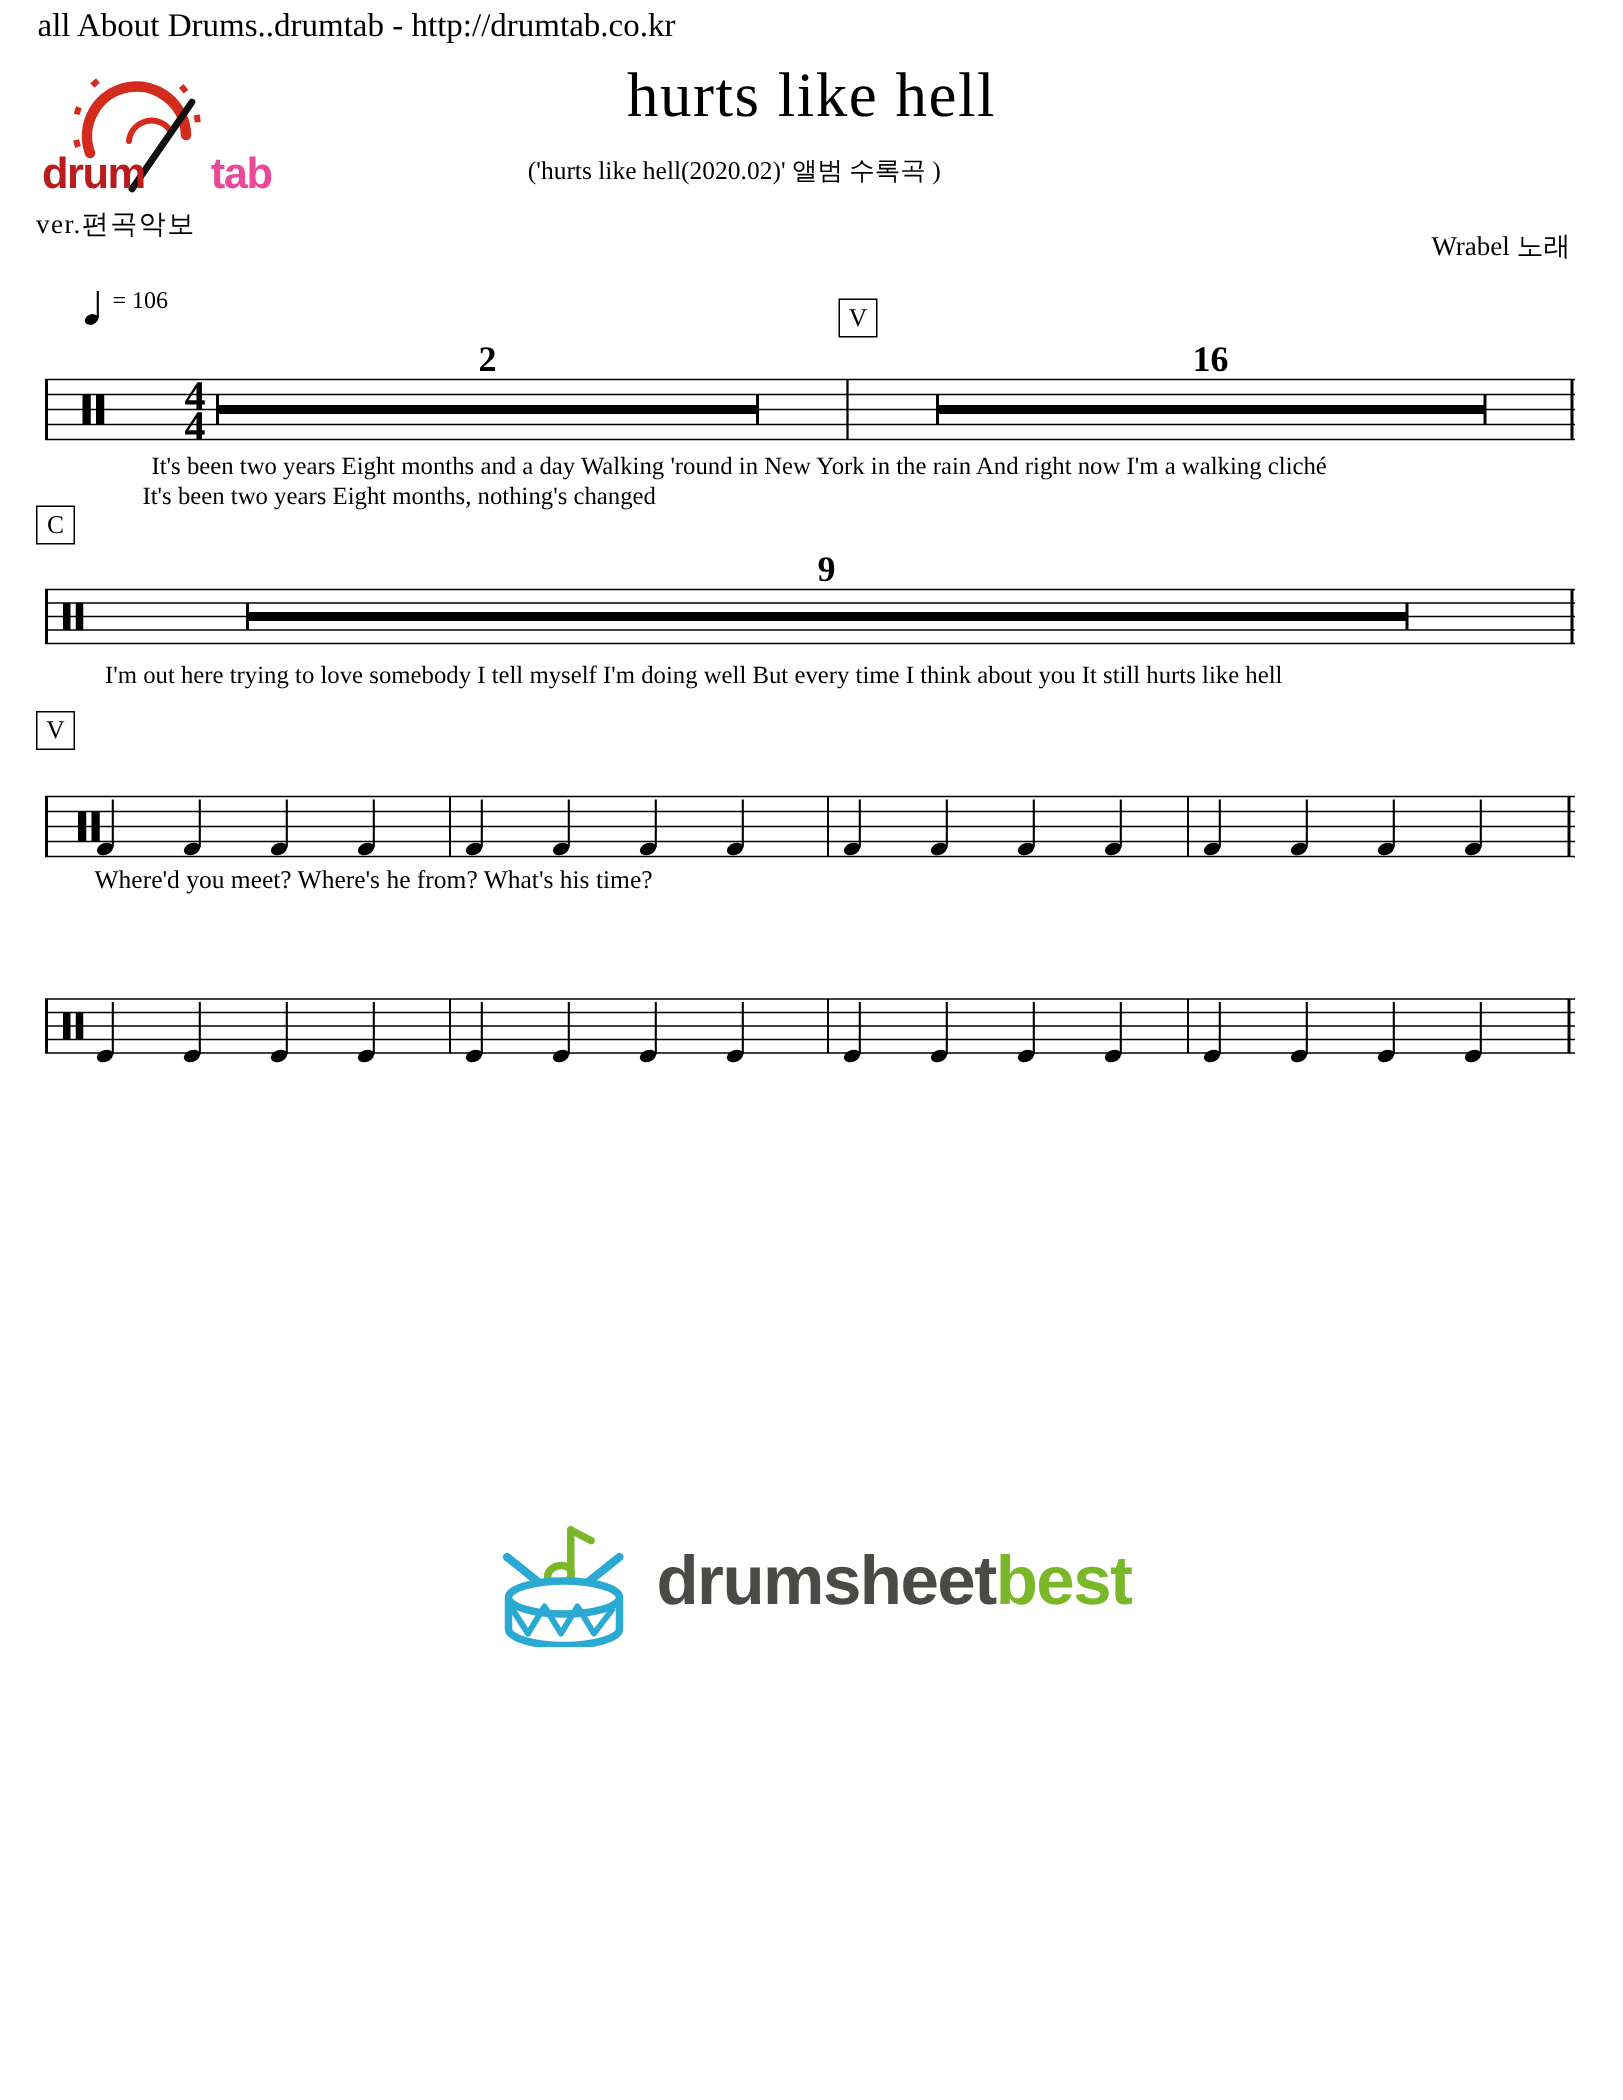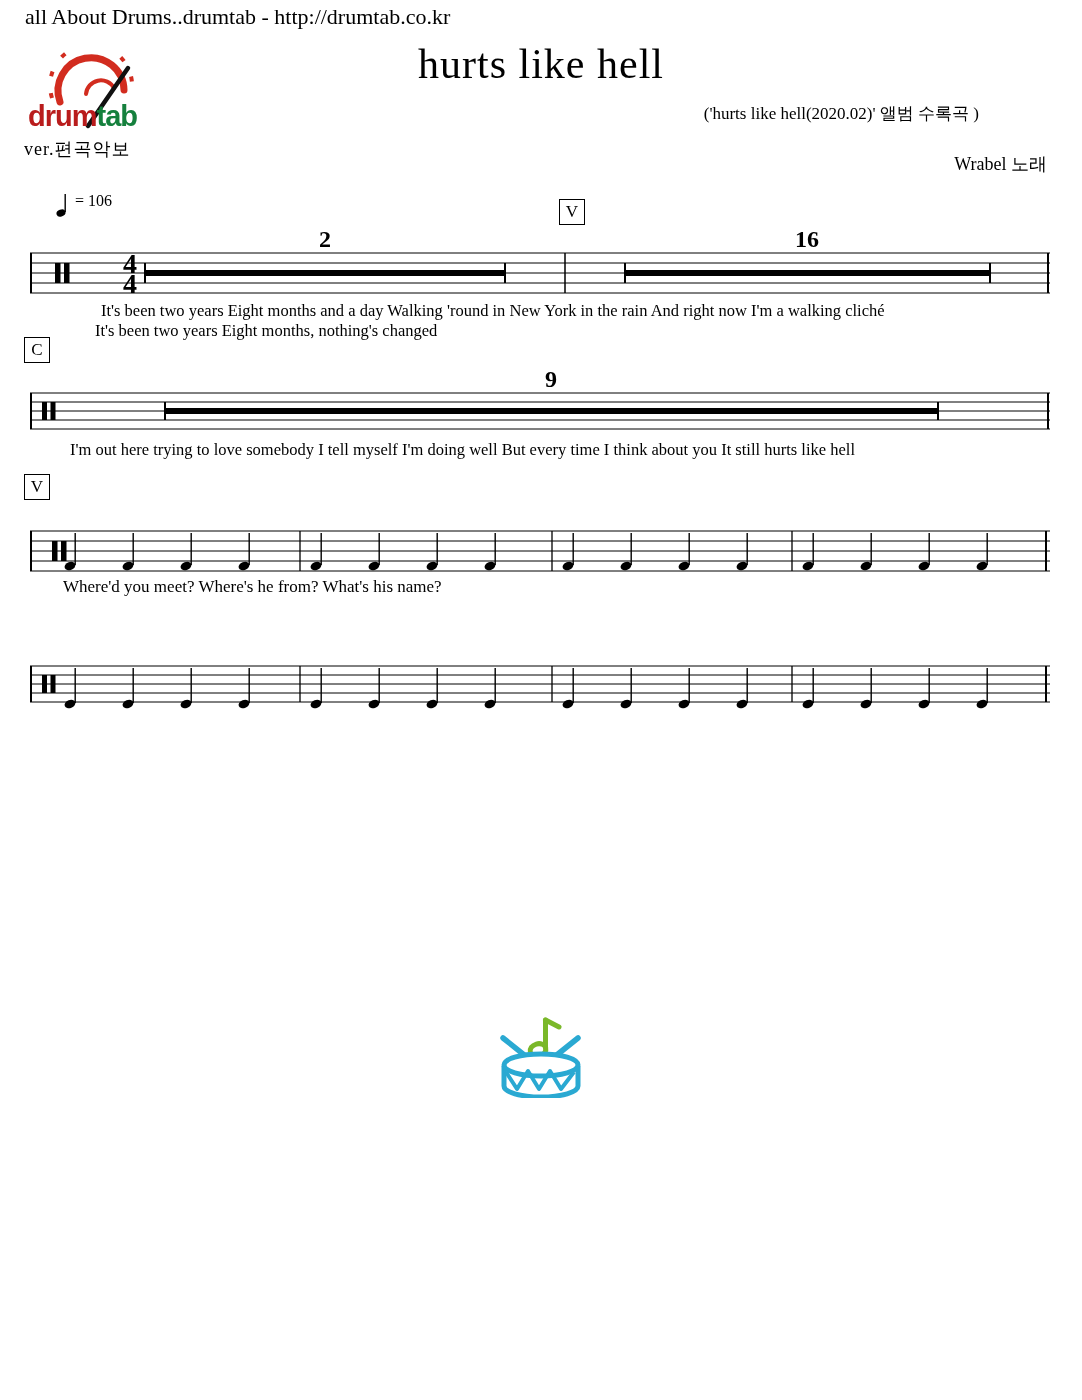--- a/index.html
+++ b/index.html
@@ -6,24 +6,24 @@
   body{
     width:1082px;height:1400px;background:#ffffff;position:relative;
     font-family:"Liberation Serif",serif;color:#000;overflow:hidden;
   }
   .abs{position:absolute;}
   .header-line{left:25px;top:4px;font-size:22px;}
   .brand-wrap{left:28px;top:50px;width:140px;height:90px;}
   .brand-text{left:28px;top:100px;font-family:"Liberation Sans",sans-serif;
     font-weight:bold;font-size:29px;letter-spacing:-1px;}
   .brand-text .red{color:#b91c1c;}
-  .brand-text .blk{color:#15803d;}
+  .brand-text .blk{color:#ec4899;padding-left:44px;}
   .version-line{left:24px;top:137px;font-size:18px;letter-spacing:1px;}
   .title{left:0;top:40px;width:1082px;text-align:center;font-size:42px;letter-spacing:1px;}
-  .subtitle{left:0;top:102px;width:979px;text-align:right;font-size:17px;}
+  .subtitle{left:0;top:102px;width:979px;text-align:center;font-size:17px;}
   .artist{right:35px;top:152px;font-size:18px;}
   .tempo{left:56px;top:192px;height:26px;display:flex;align-items:flex-start;gap:6px;font-size:16px;}
   .box-letter{border:1.5px solid #000;width:24px;height:24px;display:flex;
     align-items:center;justify-content:center;font-size:17px;background:#fff;}
   .lyric{font-size:16.5px;white-space:nowrap;}
   .staff-num{font-family:"Liberation Serif",serif;font-weight:bold;font-size:24px;}
   .timesig{font-family:"Liberation Serif",serif;font-weight:bold;font-size:28px;}
   .footer-logo{left:0;top:1008px;width:1082px;display:flex;align-items:center;
     justify-content:center;gap:14px;}
   .footer-text{font-family:"Liberation Sans",sans-serif;font-weight:bold;
@@ -181,21 +181,21 @@
       <line x1="783.2" x2="783.2" y1="62" y2="30" stroke="#000" stroke-width="1.4"></line>
       <ellipse cx="836" cy="63" rx="5.6" ry="3.9" transform="rotate(-21 836 63)" fill="#000"></ellipse>
       <line x1="841.2" x2="841.2" y1="62" y2="30" stroke="#000" stroke-width="1.4"></line>
       <ellipse cx="894" cy="63" rx="5.6" ry="3.9" transform="rotate(-21 894 63)" fill="#000"></ellipse>
       <line x1="899.2" x2="899.2" y1="62" y2="30" stroke="#000" stroke-width="1.4"></line>
       <ellipse cx="952" cy="63" rx="5.6" ry="3.9" transform="rotate(-21 952 63)" fill="#000"></ellipse>
       <line x1="957.2" x2="957.2" y1="62" y2="30" stroke="#000" stroke-width="1.4"></line>
     </g>
   </svg>
 
-<div class="abs lyric" style="left:63px;top:577px;font-size:17px;">Where'd you meet? Where's he from? What's his name?</div>
+<div class="abs lyric" style="left:63px;top:577px;font-size:17px;">Where'd you meet? Where's he from? What's his time?</div>
 
 <svg class="abs" style="left:30px;top:638px;" width="1022" height="102" viewBox="0 0 1022 102">
   <g stroke="#000" stroke-width="1">
     <line x1="0" y1="28" x2="1020" y2="28"></line>
       <line x1="0" y1="37" x2="1020" y2="37"></line>
     <line x1="0" y1="46" x2="1020" y2="46"></line>
       <line x1="0" y1="55" x2="1020" y2="55"></line>
     <line x1="0" y1="64" x2="1020" y2="64"></line>
     <line x1="1" y1="28" x2="1" y2="64" stroke-width="2"></line>
   </g>
@@ -255,13 +255,16 @@
       <ellipse cx="45" cy="42" rx="8" ry="6.2" transform="rotate(-16 45 42)"></ellipse>
       <line x1="52.5" y1="40" x2="52.5" y2="12"></line>
       <path d="M52.5,12 L66,19"></path>
     </g>
     <g stroke="#2aa9d2" fill="#ffffff" stroke-width="5" stroke-linejoin="round">
       <path d="M11,58 L11,78 A37,11 0 0 0 85,78 L85,58" fill="#fff"></path>
       <ellipse cx="48" cy="57" rx="37" ry="11"></ellipse>
     </g>
     <polyline points="13,64 24,81 35,63 46,81 57,63 68,81 81,64" fill="none" stroke="#2aa9d2" stroke-width="4" stroke-linejoin="round"></polyline>
   </svg>
+  <div class="footer-text">
+    <span class="gray">drumsheet</span><span class="green">best</span>
+  </div>
 </div>
 
 </body></html>

